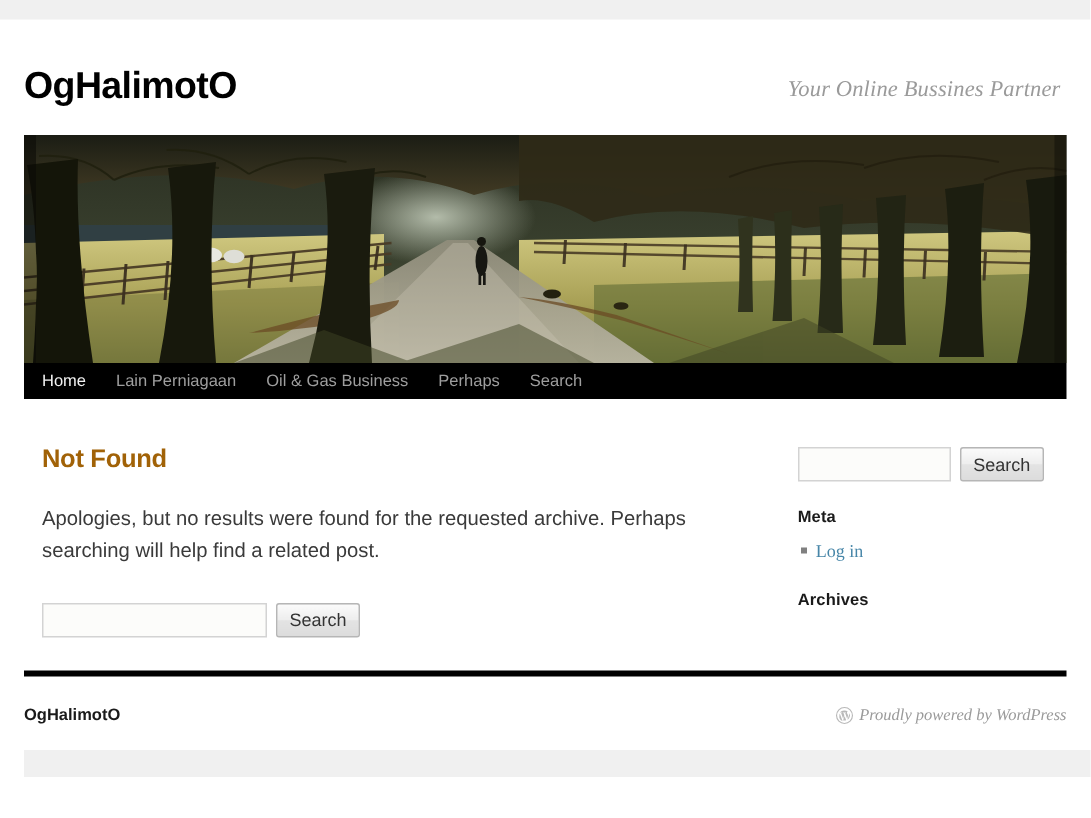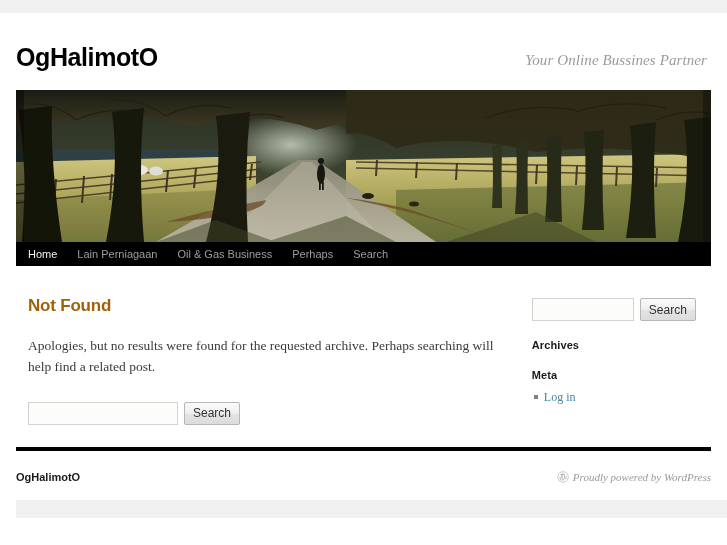--- a/index.html
+++ b/index.html
@@ -98,21 +98,21 @@
   }
   .page-title {
     font-family: "Liberation Sans", sans-serif;
     font-size: 17px;
     font-weight: bold;
     color: #a16207;
     margin: 0 0 20px 0;
     letter-spacing: -0.2px;
   }
   .page-content {
-    font-family: Liberation Serif, serif;
+    font-family: Liberation Sans, sans-serif;
     font-size: 13.5px;
     color: #3a3a3a;
     line-height: 1.55;
     margin: 0 0 24px 0;
     width: 475px;
   }
   .searchform {
     display: flex;
     align-items: center;
   }
@@ -394,31 +394,31 @@
     <aside class="sidebar">
 
       <div class="widget">
         <form class="searchform">
           <input class="search-field" type="text" placeholder="" style="">
           <input class="search-submit" type="submit" value="Search" style="">
         </form>
       </div>
 
       <div class="widget">
-        <h3 class="widget-title">Archives</h3>
-        <ul class="widget-list"></ul>
-      </div>
-
-      <div class="widget">
         <h3 class="widget-title">Meta</h3>
         <ul class="widget-list">
           <li>
             <a href="#">Log in</a>
           </li>
         </ul>
+      </div>
+
+      <div class="widget">
+        <h3 class="widget-title">Archives</h3>
+        <ul class="widget-list"></ul>
       </div>
 
     </aside>
   </div>
 
   <div class="footer-rule"></div>
   <div class="site-footer">
     <div class="footer-title">OgHalimotO</div>
     <div class="footer-credit">
       <span class="wp-logo">

